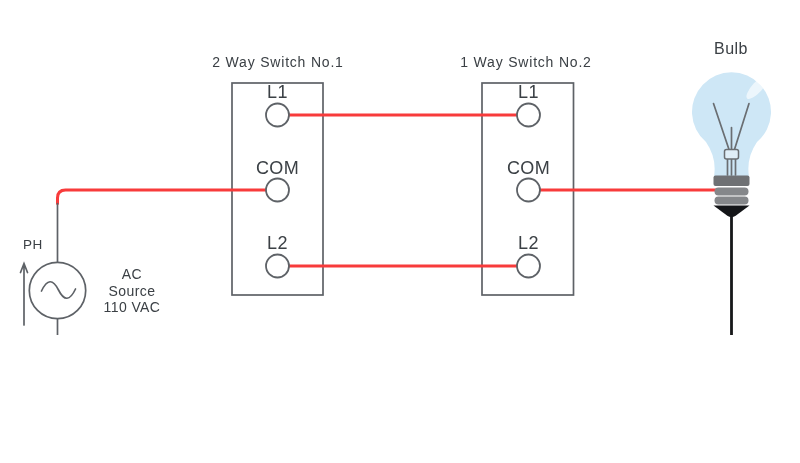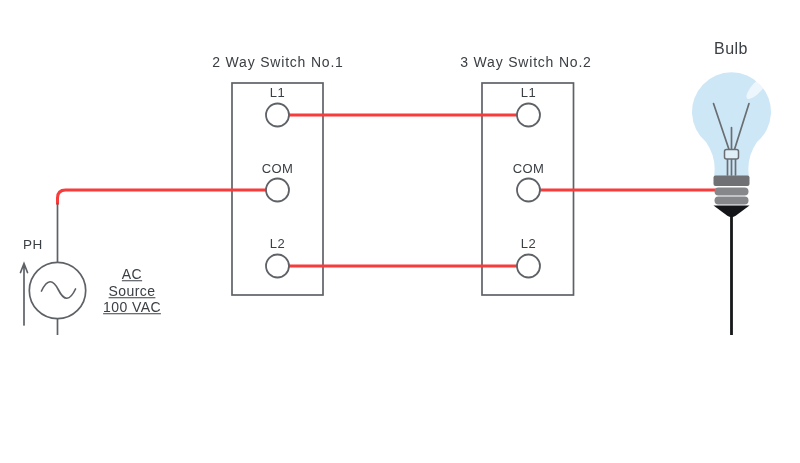--- a/index.html
+++ b/index.html
@@ -16,24 +16,24 @@
   .stage{
     position:relative;width:800px;height:335px;background:#ffffff;overflow:hidden;
     font-family:"Liberation Sans","DejaVu Sans",sans-serif;color:var(--label-text);
   }
   .stage svg{position:absolute;left:0;top:0;}
   .lbl{
     position:absolute;transform:translate(-50%,-50%);white-space:nowrap;
     color:var(--label-text);letter-spacing:.5px;
   }
   .lbl-title{font-size:14px;letter-spacing:.8px;}
-  .lbl-term{font-size:13px;letter-spacing:.4px;}
+  .lbl-term{font-size:18px;letter-spacing:.4px;}
   .lbl-bulb{font-size:16px;}
   .lbl-phnu{font-size:13.5px;text-align:center;}
-  .lbl-src{font-size:14px;line-height:16.5px;text-align:center;letter-spacing:.4px;text-decoration:underline;}
+  .lbl-src{font-size:14px;line-height:16.5px;text-align:center;letter-spacing:.4px;}
   .lbl-src span{display:block;}
 
   .outline{fill:none;stroke:var(--outline-gray);stroke-width:1.7;}
   .wire-live{fill:none;stroke:var(--live-wire);stroke-width:3;stroke-linecap:round;}
   .wire-neutral{fill:none;stroke:var(--neutral-wire);stroke-width:2.8;stroke-linecap:round;}
   .lead{fill:none;stroke:var(--outline-gray);stroke-width:1.7;stroke-linecap:round;}
   .node{fill:#ffffff;stroke:var(--outline-gray);stroke-width:1.8;}
   .filament{fill:none;stroke:#6a6e72;stroke-width:1.7;stroke-linecap:round;}
   .glass{fill:var(--bulb-glass);}
   .cap{fill:var(--bulb-cap);}
@@ -77,34 +77,34 @@
       <path class="filament" d="M713.5,103.5 L729.5,151 M749,103.5 L734,151 M731.5,127.5 V175 M727.5,158 V175 M735.5,158 V175"></path>
       <rect x="724.5" y="149.5" width="14" height="9.5" rx="2" fill="#dfeef7" stroke="#6a6e72" stroke-width="1.5"></rect>
       <rect class="cap" x="713.5" y="175.5" width="36" height="10.5" rx="2"></rect>
       <rect class="band" x="714.5" y="187.5" width="34" height="8" rx="4"></rect>
       <rect class="band" x="714.5" y="196.5" width="34" height="8" rx="4"></rect>
       <path class="tip" d="M713.5,205.5 L749.5,205.5 L736,215.5 Q731.5,218.5 727,215.5 Z"></path>
     </g>
   </svg>
 
   <div class="lbl lbl-title" style="left:278px;top:62px">2 Way Switch No.1</div>
-  <div class="lbl lbl-title" style="left:526px;top:62px">3 Way Switch No.2</div>
+  <div class="lbl lbl-title" style="left:526px;top:62px">1 Way Switch No.2</div>
 
   <div class="lbl lbl-term" style="left:277.5px;top:91.5px">L1</div>
   <div class="lbl lbl-term" style="left:277.5px;top:167.5px">COM</div>
   <div class="lbl lbl-term" style="left:277.5px;top:242.5px">L2</div>
 
   <div class="lbl lbl-term" style="left:528.5px;top:91.5px">L1</div>
   <div class="lbl lbl-term" style="left:528.5px;top:167.5px">COM</div>
   <div class="lbl lbl-term" style="left:528.5px;top:242.5px">L2</div>
 
   <div class="lbl lbl-bulb" style="left:731px;top:48.5px">Bulb</div>
 
   <div class="lbl lbl-src" style="left:132px;top:291px">
     <span>AC</span>
     <span>Source</span>
-    <span>100 VAC</span>
+    <span>110 VAC</span>
   </div>
 
   <div class="lbl lbl-phnu" style="left:33px;top:244px">PH</div>
   <div class="lbl lbl-phnu" style="left:34px;top:364px">NU</div>
 
 </div>
 
 </body></html>

